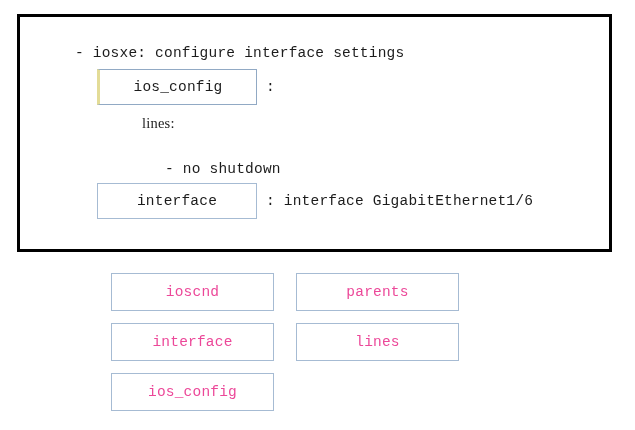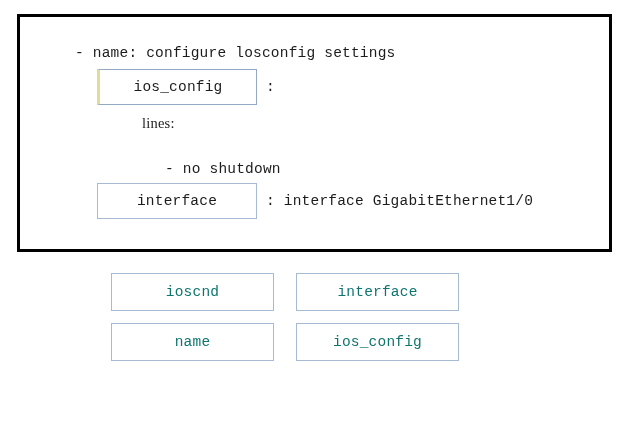--- a/index.html
+++ b/index.html
@@ -98,56 +98,57 @@
   .option-tile {
     box-sizing: border-box;
     height: 38px;
     border: 1px solid #a6bbd3;
     background: #ffffff;
     display: flex;
     align-items: center;
     justify-content: center;
     font-size: 14.5px;
     letter-spacing: 0.2px;
-    color: #0f766e;
+    color: #ec4899;
     white-space: pre;
     cursor: pointer;
     text-align: center;
   }
 </style>
 </head>
 <body>
 
 <div id="code-panel">
   <div class="code-lines">
 
     <div class="code-row row-name">
-      <span>- name: configure losconfig settings</span>
+      <span>- iosxe: configure interface settings</span>
     </div>
 
     <div class="code-row row-iosconfig">
       <span class="dropbox dropbox-iosconfig">ios_config</span>
       <span class="after-box">:</span>
     </div>
 
     <div class="code-row row-lines">
       <span>lines:</span>
     </div>
 
 
     <div class="code-row row-noshut">
       <span>- no shutdown</span>
     </div>
 
     <div class="code-row row-interface">
       <span class="dropbox dropbox-interface">interface</span>
-      <span class="after-box">: interface GigabitEthernet1/0</span>
+      <span class="after-box">: interface GigabitEthernet1/6</span>
     </div>
 
   </div>
 </div>
 
 <div id="options">
   <div class="option-tile">ioscnd</div>
+  <div class="option-tile">parents</div>
   <div class="option-tile">interface</div>
-  <div class="option-tile">name</div>
+  <div class="option-tile">lines</div>
   <div class="option-tile">ios_config</div>
 </div>
 
 </body></html>

